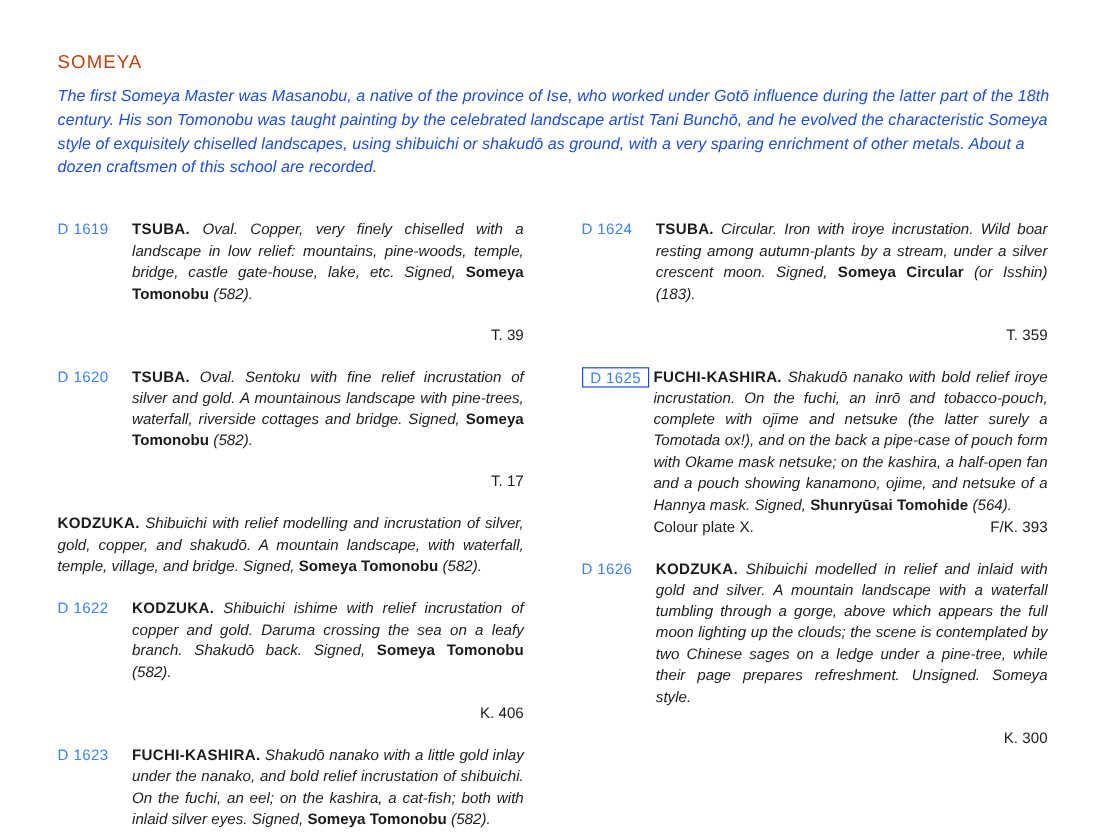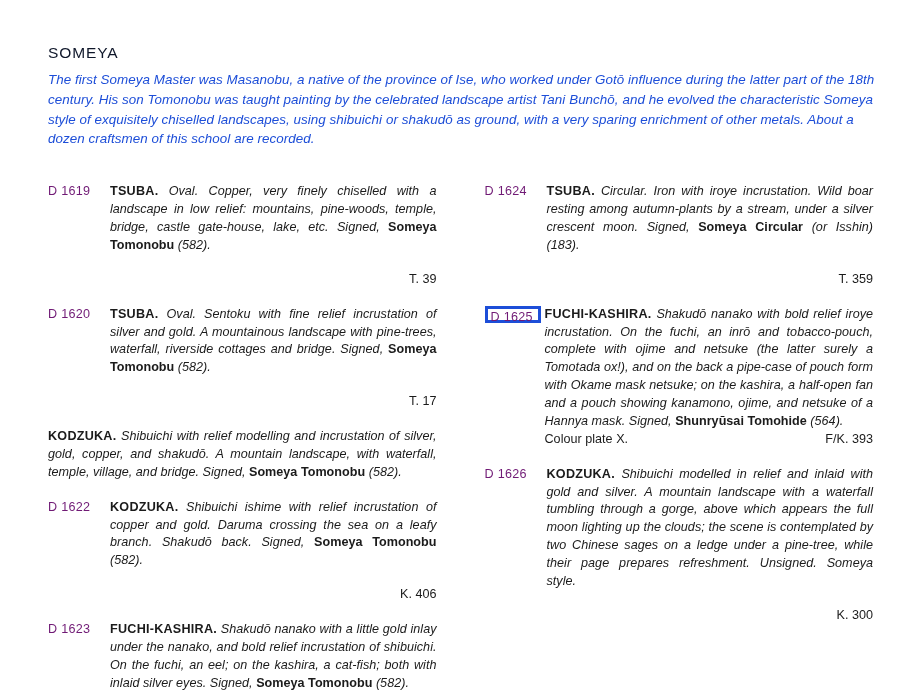--- a/index.html
+++ b/index.html
@@ -20,21 +20,21 @@
     left: 0; top: 0;
     width: 921px;
     height: 699px;
     box-sizing: border-box;
     padding: 44px 48px 10px 48px;
   }
   .section-title {
     font-size: 15.5px;
     letter-spacing: 0.9px;
     font-weight: 400;
-    color: #0f172a;
+    color: #c2410c;
     margin: 0 0 8px 0;
   }
   .intro {
     font-style: italic;
     font-size: 13.4px;
     line-height: 1.48;
     color: #1d4ed8;
     letter-spacing: 0.05px;
     margin: 0 0 34px 0;
     width: 835px;
@@ -53,32 +53,32 @@
   }
   .entry {
     display: flex;
     margin-bottom: 17px;
   }
   .entry-num {
     width: 62px;
     flex: 0 0 62px;
     font-size: 12.6px;
     letter-spacing: 0.3px;
-    color: #701a75;
+    color: #3b82f6;
     padding-top: 1px;
     white-space: nowrap;
   }
   .entry-num.boxed {
-    border: 3px solid #1d4ed8;
+    border: 1px solid #1d4ed8;
     width: 56px;
     flex: 0 0 56px;
     padding: 1px 2px 1px 3px;
     margin-right: 4px;
     box-sizing: border-box;
-    text-align: left;
+    text-align: center;
     height: 17px;
     line-height: 15px;
   }
   .entry-body {
     flex: 1 1 auto;
     font-size: 12.6px;
     line-height: 1.42;
     text-align: justify;
     letter-spacing: 0.02px;
   }

